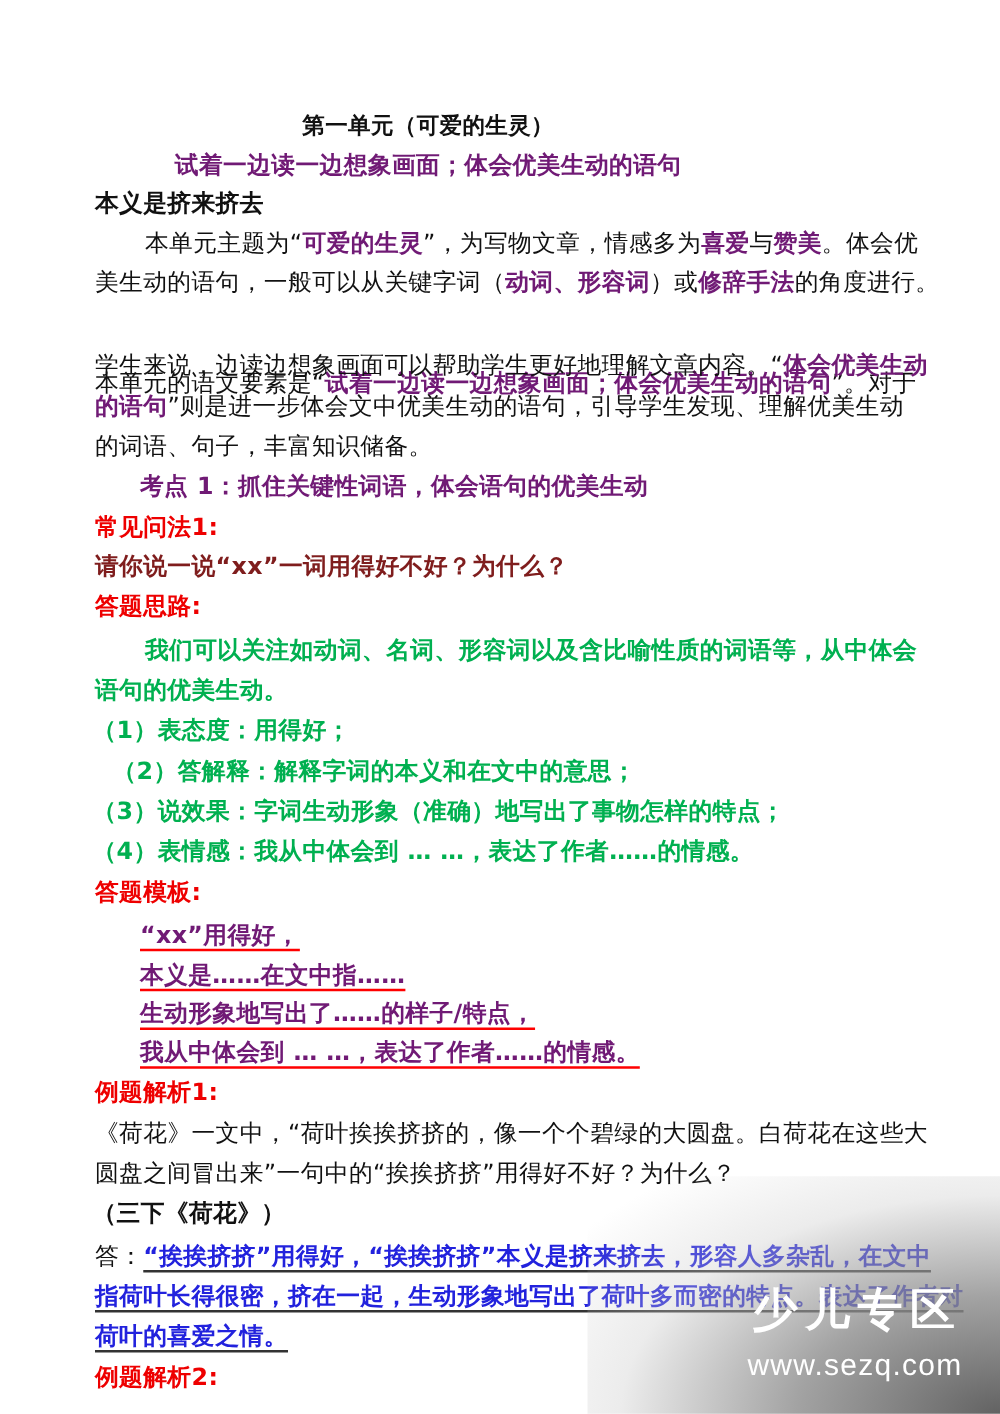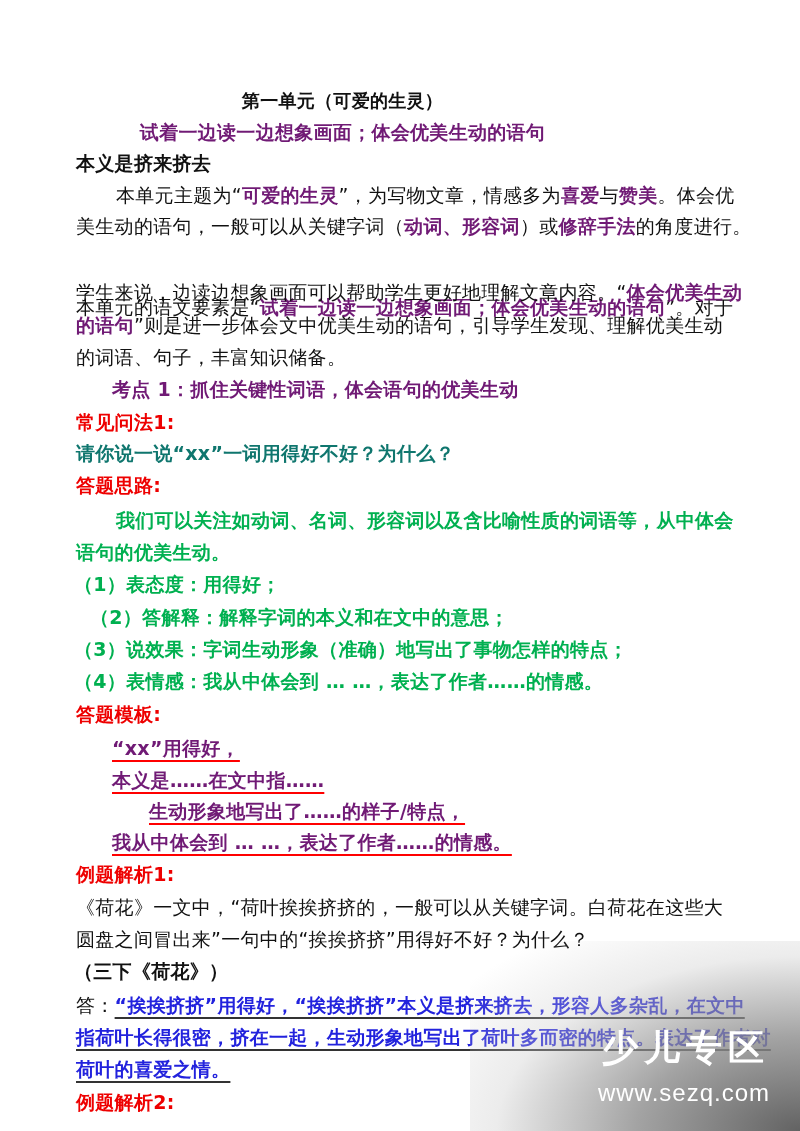--- a/index.html
+++ b/index.html
@@ -7,21 +7,21 @@
       width: 800px; height: 1131px; background: #ffffff; position: relative; overflow: hidden;
       font-family: "DejaVu Sans", "Liberation Sans", sans-serif;
       color: #111;
     }
     .page { position: absolute; left: 0; top: 0; width: 800px; height: 1131px; }
     .line { position: absolute; left: 76px; white-space: nowrap; font-size: 19px; line-height: 26px; letter-spacing: 0.3px; }
     .center { left: 0; width: 685px; text-align: center; }
     .b { font-weight: bold; }
     .red { color: #701a75; }
     .dred { color: #ee0000; }
-    .purple { color: #0f766e; }
+    .purple { color: #7f1d1d; }
     .green { color: #00b050; }
     .blue { color: #2222dd; }
     .u { text-decoration: underline; text-decoration-thickness: 1.5px; text-underline-offset: 5px; }
     .u-red { text-decoration-color: #ff0000; }
     .u-dark { text-decoration-color: #333; }
     .title { font-size: 18px; font-weight: bold; }
     .watermark {
       position: absolute; right: 0; bottom: 0; width: 330px; height: 190px;
       background: radial-gradient(ellipse at 100% 100%, rgba(90,90,90,0.95) 0%, rgba(140,140,140,0.8) 35%, rgba(200,200,200,0.35) 65%, rgba(255,255,255,0) 90%);
     }
@@ -68,25 +68,25 @@
   <div class="line b green" style="top:507px; left:116px;">我们可以关注如动词、名词、形容词以及含比喻性质的词语等，从中体会</div>
   <div class="line b green" style="top:539px;">语句的优美生动。</div>
   <div class="line b green" style="top:571px; left:74px;">（1）表态度：用得好；</div>
   <div class="line b green" style="top:604px; left:74px;margin-left:16px;">（2）答解释：解释字词的本义和在文中的意思；</div>
   <div class="line b green" style="top:636px; left:74px;">（3）说效果：字词生动形象（准确）地写出了事物怎样的特点；</div>
   <div class="line b green" style="top:668px; left:74px;">（4）表情感：我从中体会到 … …，表达了作者……的情感。</div>
 
   <div class="line b dred" style="top:701px;text-align:right;">答题模板:</div>
   <div class="line b red u u-red" style="top:735px; left:112px;">“xx”用得好，</div>
   <div class="line b red u u-red" style="top:767px; left:112px;">本义是……在文中指……</div>
-  <div class="line b red u u-red" style="top:798px; left:112px;margin-left:37px;">生动形象地写出了……的样子/特点，</div>
+  <div class="line b red u u-red" style="top:798px; left:112px;">生动形象地写出了……的样子/特点，</div>
   <div class="line b red u u-red" style="top:829px; left:112px;">我从中体会到 … …，表达了作者……的情感。</div>
 
   <div class="line b dred" style="top:861px;">例题解析1:</div>
-  <div class="line" style="top:894px;">《荷花》一文中，“荷叶挨挨挤挤的，一般可以从关键字词。白荷花在这些大</div>
+  <div class="line" style="top:894px;">《荷花》一文中，“荷叶挨挨挤挤的，像一个个碧绿的大圆盘。白荷花在这些大</div>
   <div class="line" style="top:926px;">圆盘之间冒出来”一句中的“挨挨挤挤”用得好不好？为什么？</div>
   <div class="line b" style="top:958px; left:74px;">（三下《荷花》）</div>
 
   <div class="line" style="top:992px;">
     <span>答：</span><span class="b blue u u-dark">“挨挨挤挤”用得好，“挨挨挤挤”本义是挤来挤去，形容人多杂乱，在文中</span>
   </div>
   <div class="line b blue u u-dark" style="top:1024px;">指荷叶长得很密，挤在一起，生动形象地写出了荷叶多而密的特点。表达了作者对</div>
   <div class="line b blue u u-dark" style="top:1056px;">荷叶的喜爱之情。</div>
 
   <div class="line b dred" style="top:1089px;">例题解析2:</div>

